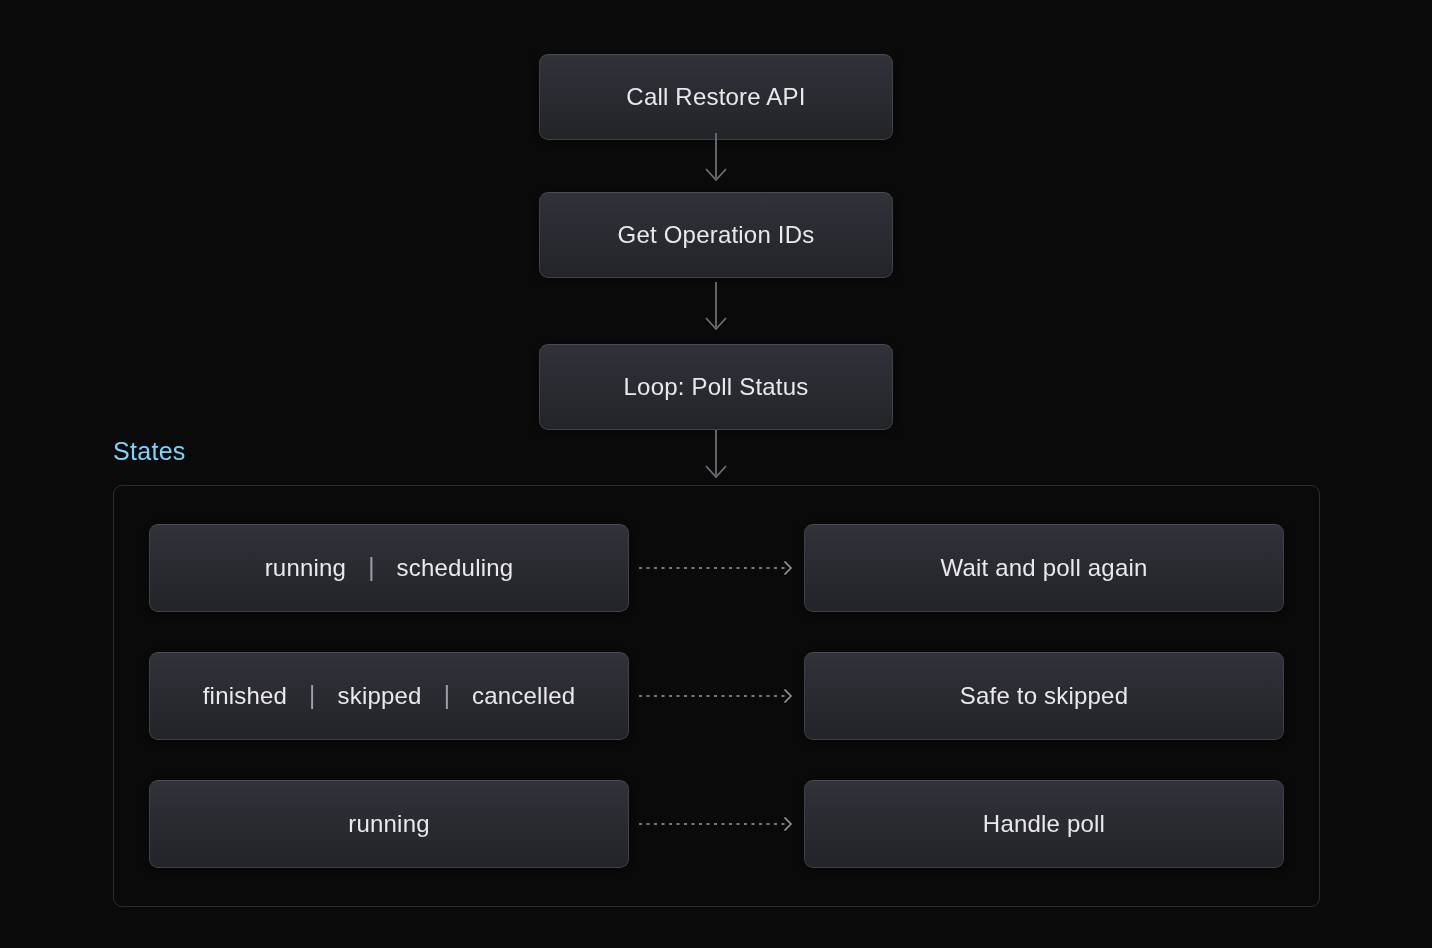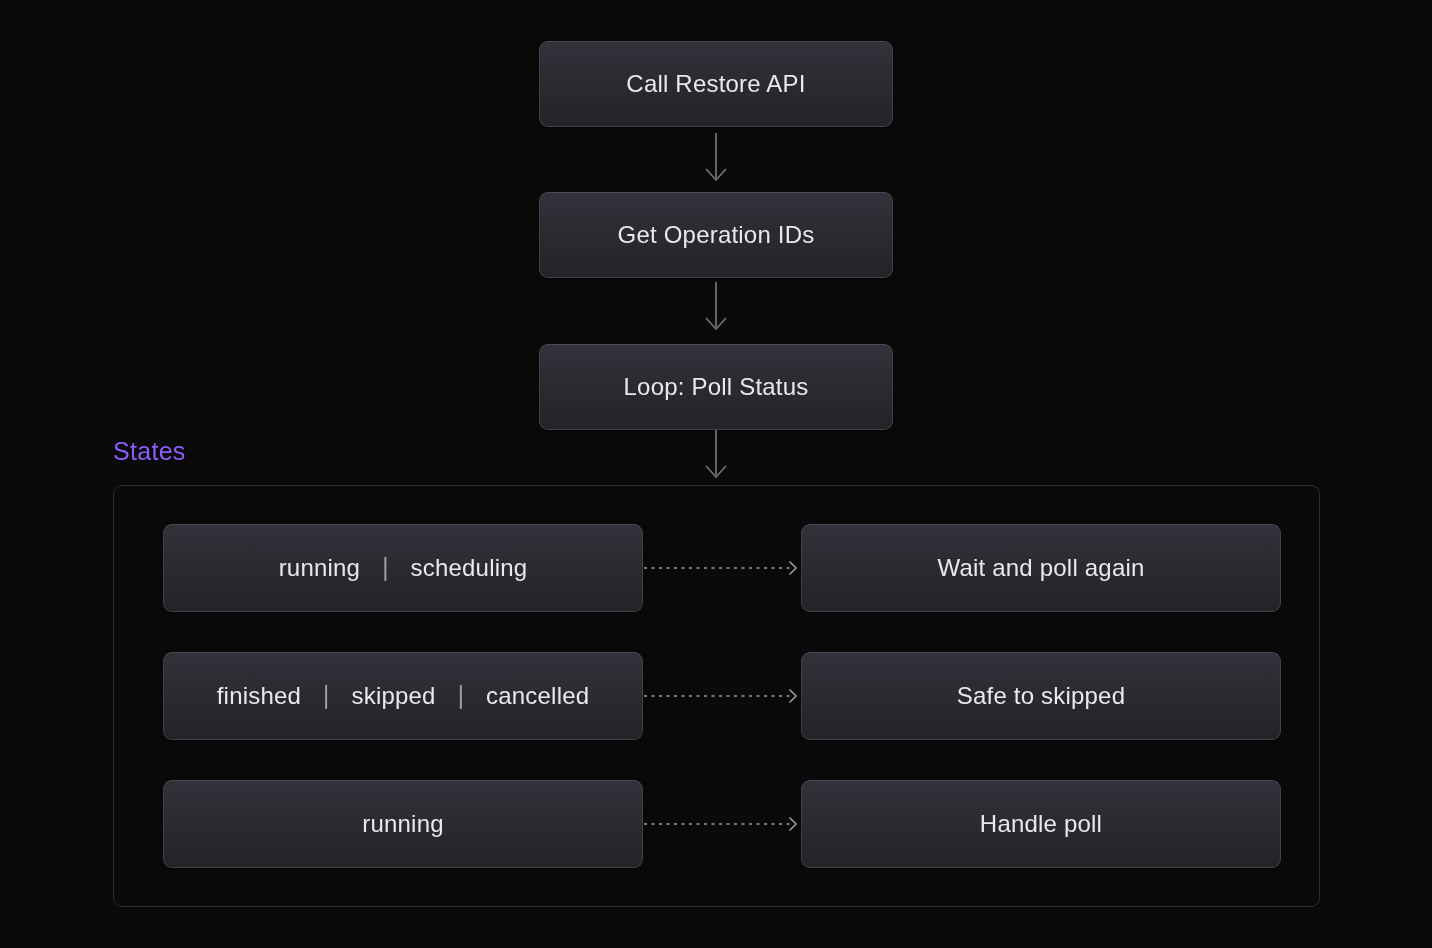--- a/index.html
+++ b/index.html
@@ -43,33 +43,33 @@
     left: 704px;
     width: 24px;
     height: 50px;
   }
   
   .section-title {
     position: absolute;
     left: 113px;
     top: 437px;
     font-size: 25px;
-    color: #8b5cf6;
+    color: #7dd3fc;
     letter-spacing: 0.3px;
   }
   .states-container {
     position: absolute;
     left: 113px;
     top: 485px;
     width: 1207px;
     height: 422px;
     box-sizing: border-box;
     border: 1px solid #2b2d33;
     border-radius: 9px;
-    padding: 38px 49px;
+    padding: 38px 35px;
     display: flex;
     flex-direction: column;
     justify-content: space-between;
   }
   .state-row {
     display: flex;
     align-items: center;
     justify-content: space-between;
     height: 88px;
   }
@@ -89,21 +89,21 @@
     font-weight: 300;
     margin: 0 22px;
     transform: scaleY(1.05);
   }
 </style>
 </head>
 <body>
 
 <div class="canvas">
 
-  <div class="node step-node" style="top:41px">
+  <div class="node step-node" style="top:54px">
     <span>Call Restore API</span>
   </div>
 
   <svg class="arrow-down" style="top:132px" viewBox="0 0 24 50">
     <line x1="12" y1="1" x2="12" y2="46" stroke="#6e6f75" stroke-width="1.8"></line>
     <polyline points="2,37 12,48 22,37" fill="none" stroke="#6e6f75" stroke-width="1.8"></polyline>
   </svg>
 
   <div class="node step-node" style="top:192px">
     <span>Get Operation IDs</span>

